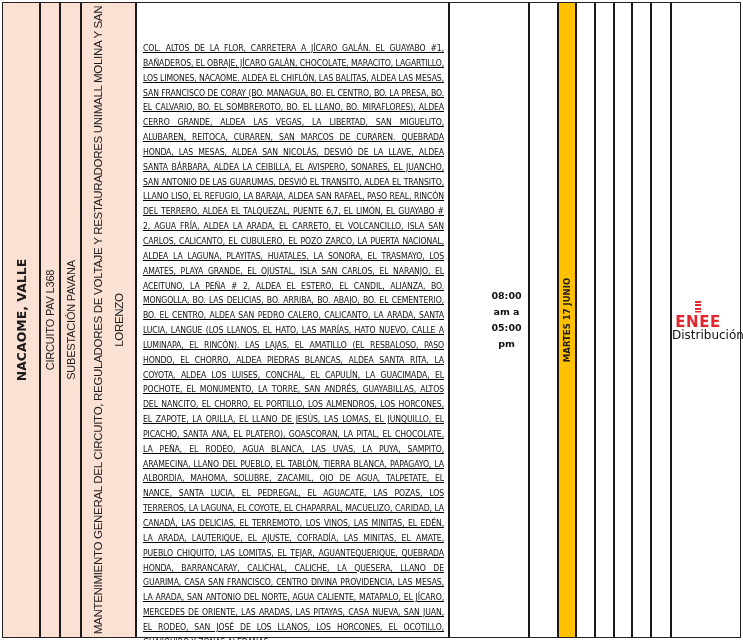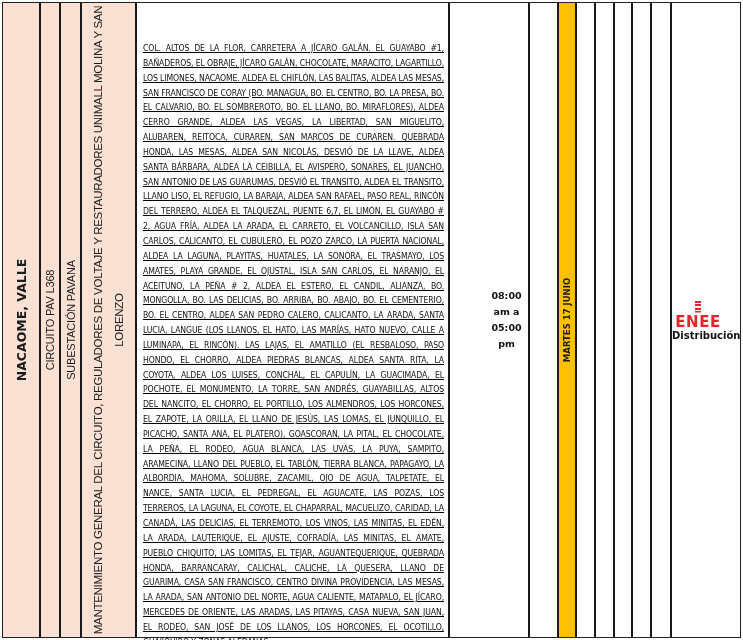--- a/index.html
+++ b/index.html
@@ -12,21 +12,21 @@
   .c2 .vtext, .c3 .vtext { font-size:11px; letter-spacing:-0.2px; }
   .c4 .vtext { font-size:11.5px; line-height:21px; letter-spacing:-0.3px; }
   .desc { position:absolute; left:134px; top:0; width:313px; bottom:0; box-sizing:border-box; border-right:2px solid #1a1a1a; padding:38px 4px 0 6px;text-decoration:underline; }
   .desc p { margin:0; font-size:8.6px; line-height:14.85px; text-align:justify; color:#111; font-family:"DejaVu Sans Condensed","DejaVu Sans", sans-serif; letter-spacing:-0.1px; }
   .time { position:absolute; top:50%; left:0; right:0; transform:translateY(-50%); text-align:center; font-weight:bold; font-size:9.5px; line-height:16px; font-family:"DejaVu Sans", sans-serif; color:#111; }
   .yellow { background:#ffc000; }
   .date .vtext { font-weight:bold; font-size:8.5px; font-family:"DejaVu Sans", sans-serif; }
   .logo { position:absolute; left:0; right:16px; top:50%; transform:translateY(-50%); text-align:center; }
   .logo-top { font-family:"DejaVu Sans", sans-serif; font-weight:bold; font-size:15px; color:#e3262b; letter-spacing:0.5px; line-height:14px; position:relative; display:inline-block; }
   .logo-top .bars { display:inline-block; width:6px; height:12px; vertical-align:top; margin-right:1px; background: repeating-linear-gradient(to bottom, #e3262b 0 2px, #fff 2px 3.5px); }
-  .logo-sub { font-family:"DejaVu Sans", sans-serif; font-weight:bold; font-size:10px; color:#111; line-height:9px; }
+  .logo-sub { font-family:"DejaVu Sans", sans-serif; font-weight:normal; font-size:12px; color:#111; line-height:9px; }
 </style>
 </head>
 <body>
 
 <div class="tbl">
 
   <div class="col peach c1" style="left:0;width:38px;">
     <div class="vtext">NACAOME, VALLE</div>
   </div>
   <div class="col peach c2" style="left:38px;width:20px;">

